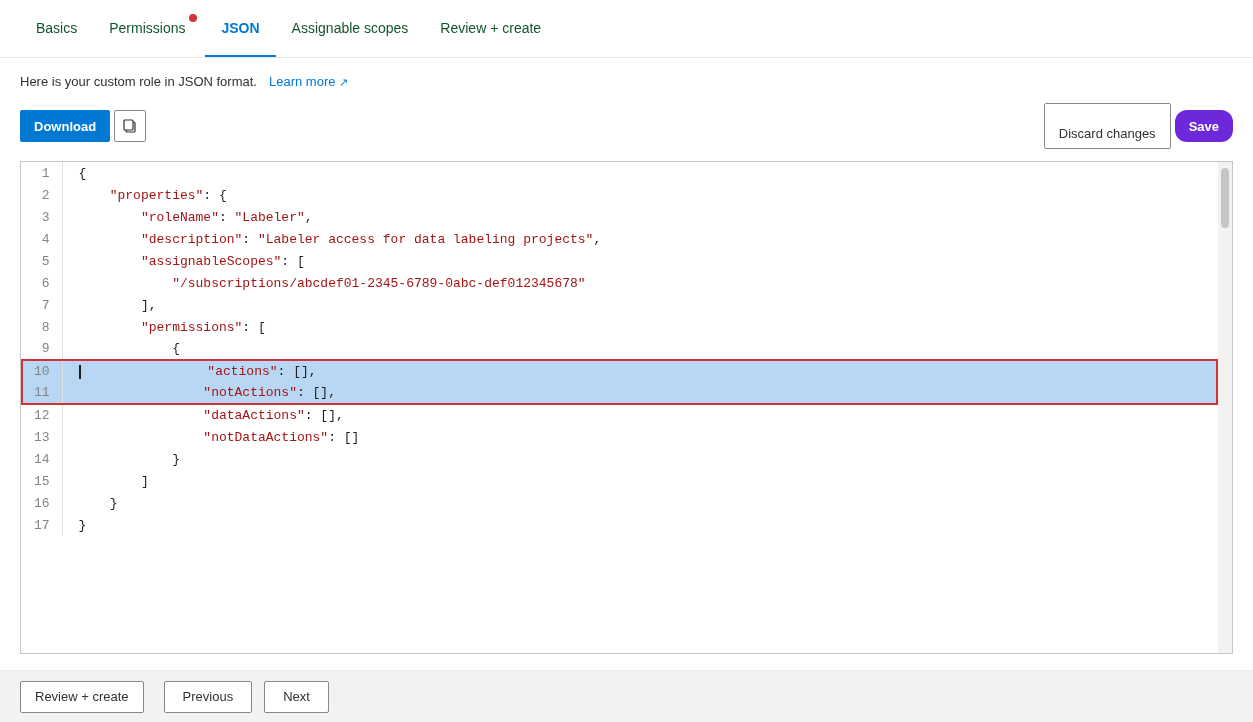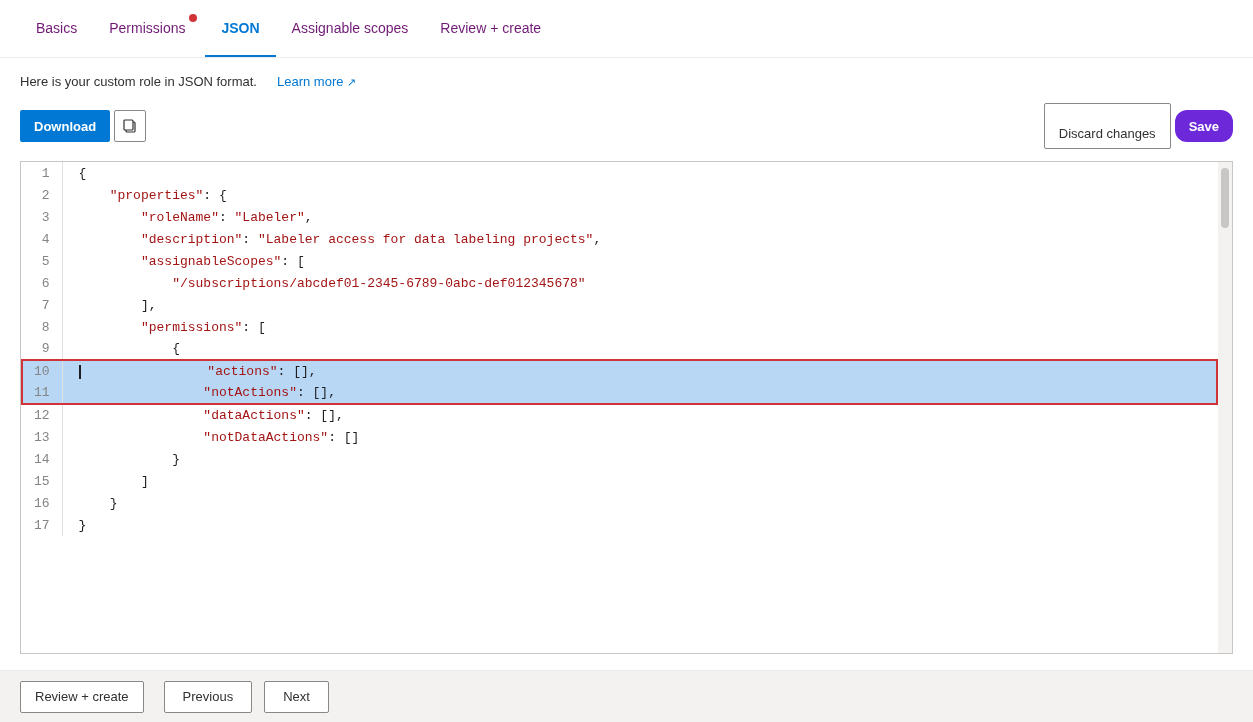--- a/index.html
+++ b/index.html
@@ -35,21 +35,21 @@
       color: #0078d4;
       border-bottom: 2px solid transparent;
       position: relative;
       text-decoration: none;
     }
     .tab.active {
       color: #0078d4;
       border-bottom: 2px solid #0078d4;
       font-weight: 600;
     }
-    .tab.plain { color: #701a75; }
+    .tab.plain { color: #14532d; }
     .tab .dot {
       width: 8px;
       height: 8px;
       background: #d13438;
       border-radius: 50%;
       position: absolute;
       top: 14px;
       right: 8px;
     }
 
@@ -59,21 +59,21 @@
       background: #fff;
       padding: 16px 20px;
       overflow: hidden;
       display: flex;
       flex-direction: column;
     }
 
     .info-bar {
       display: flex;
       align-items: center;
-      gap: 20px;
+      gap: 12px;
       margin-bottom: 14px;
       font-size: 13px;
       color: #323130;
     }
     .info-bar a {
       color: #0078d4;
       text-decoration: none;
     }
     .external-icon {
       color: #0078d4;

